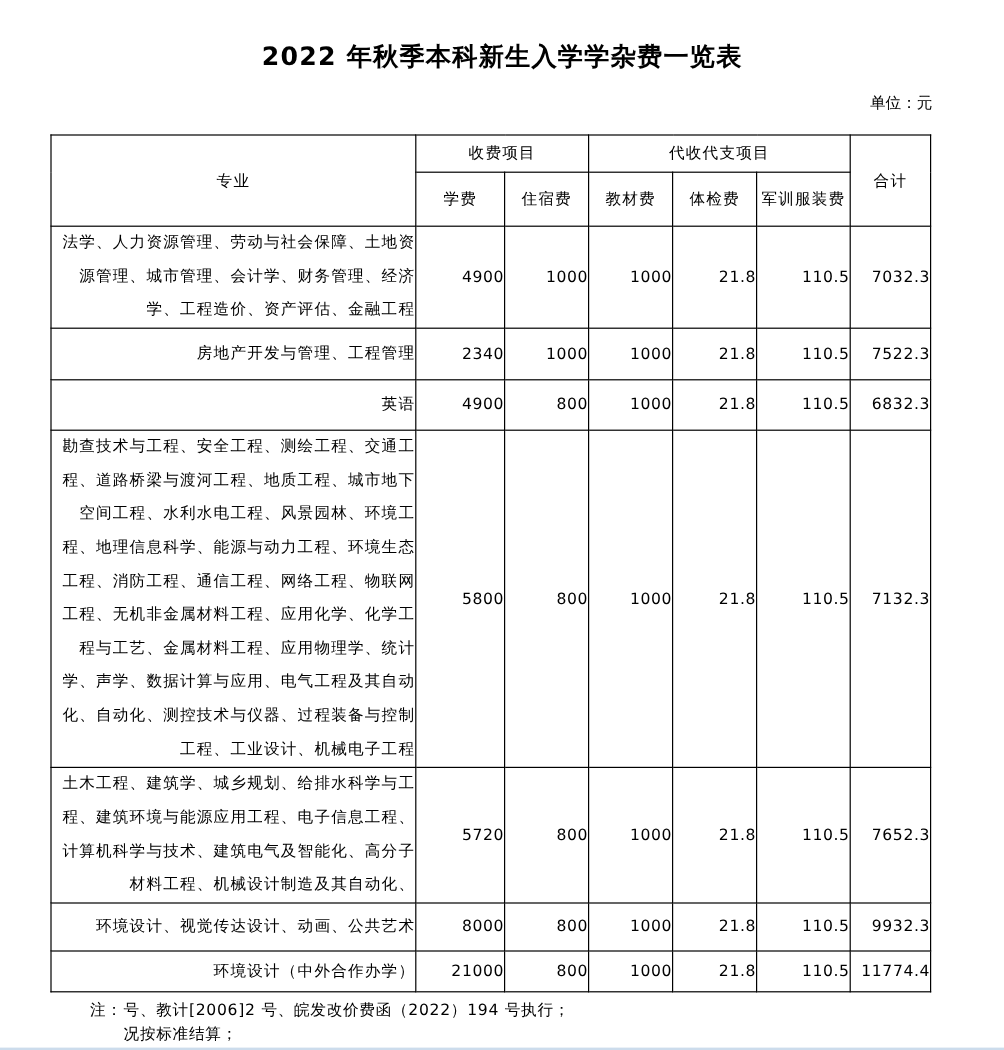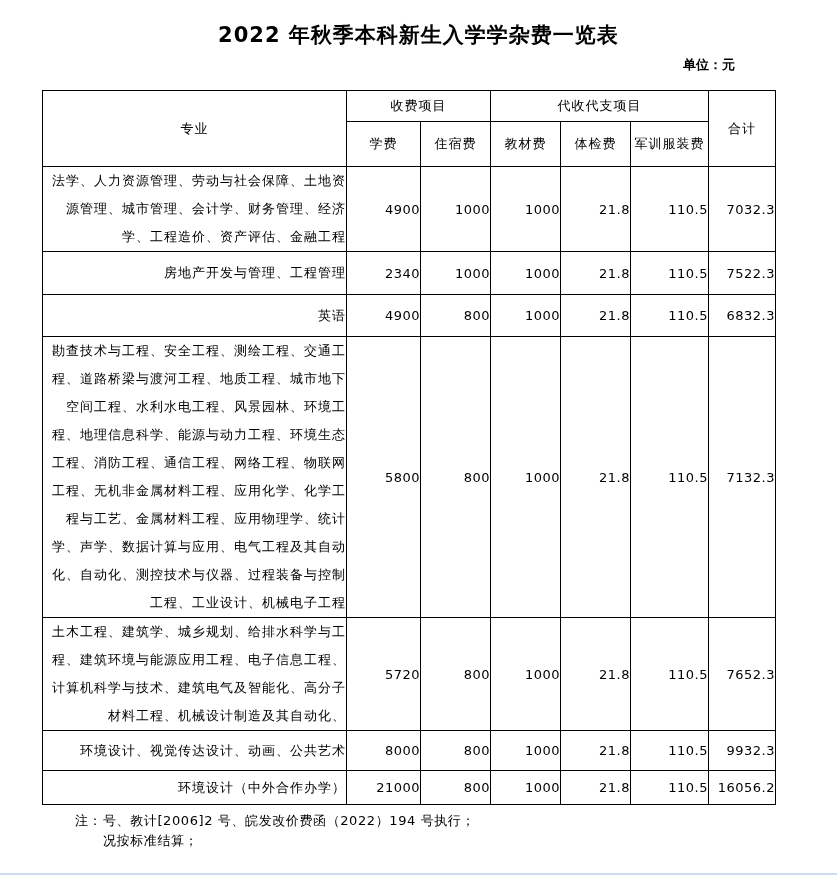--- a/index.html
+++ b/index.html
@@ -12,34 +12,34 @@
   .page {
     position: relative;
     width: 837px;
     height: 875px;
     box-sizing: border-box;
     background: #ffffff;
     overflow: hidden;
     border-bottom: 2px solid #ccdcec;
   }
   .title {
-    margin: 4px;
+    margin: 16px;
     padding-top: 16px;
     text-align: center;
     font-size: 21px;
     font-weight: bold;
     letter-spacing: 1px;
     line-height: 30px;
   }
   .unit {
     margin-top: 6px;
-    padding-right: 102px;
+    padding-right: 60px;
     text-align: right;
     font-size: 13px;
-    font-weight: bold;
+    font-weight: normal;
     line-height: 18px;
   }
   table.fees {
     margin: 16px 0 0 42px;
     width: 733px;
     border-collapse: collapse;
     table-layout: fixed;
   }
   table.fees th, table.fees td {
     border: 1px solid #000000;
@@ -177,21 +177,21 @@
           <td class="value-cell">110.5</td>
           <td class="value-cell">9932.3</td>
         </tr>
         <tr>
           <td class="major-cell">环境设计（中外合作办学）</td>
           <td class="value-cell">21000</td>
           <td class="value-cell">800</td>
           <td class="value-cell">1000</td>
           <td class="value-cell">21.8</td>
           <td class="value-cell">110.5</td>
-          <td class="value-cell">16056.2</td>
+          <td class="value-cell">11774.4</td>
         </tr>
       </tbody>
   </table>
 
   <div class="notes">
     <span class="notes-prefix">注：</span>
     <div class="notes-body">
         <div class="note-line">号、教计[2006]2 号、皖发改价费函（2022）194 号执行；</div>
         <div class="note-line">况按标准结算；</div>
       </div>

